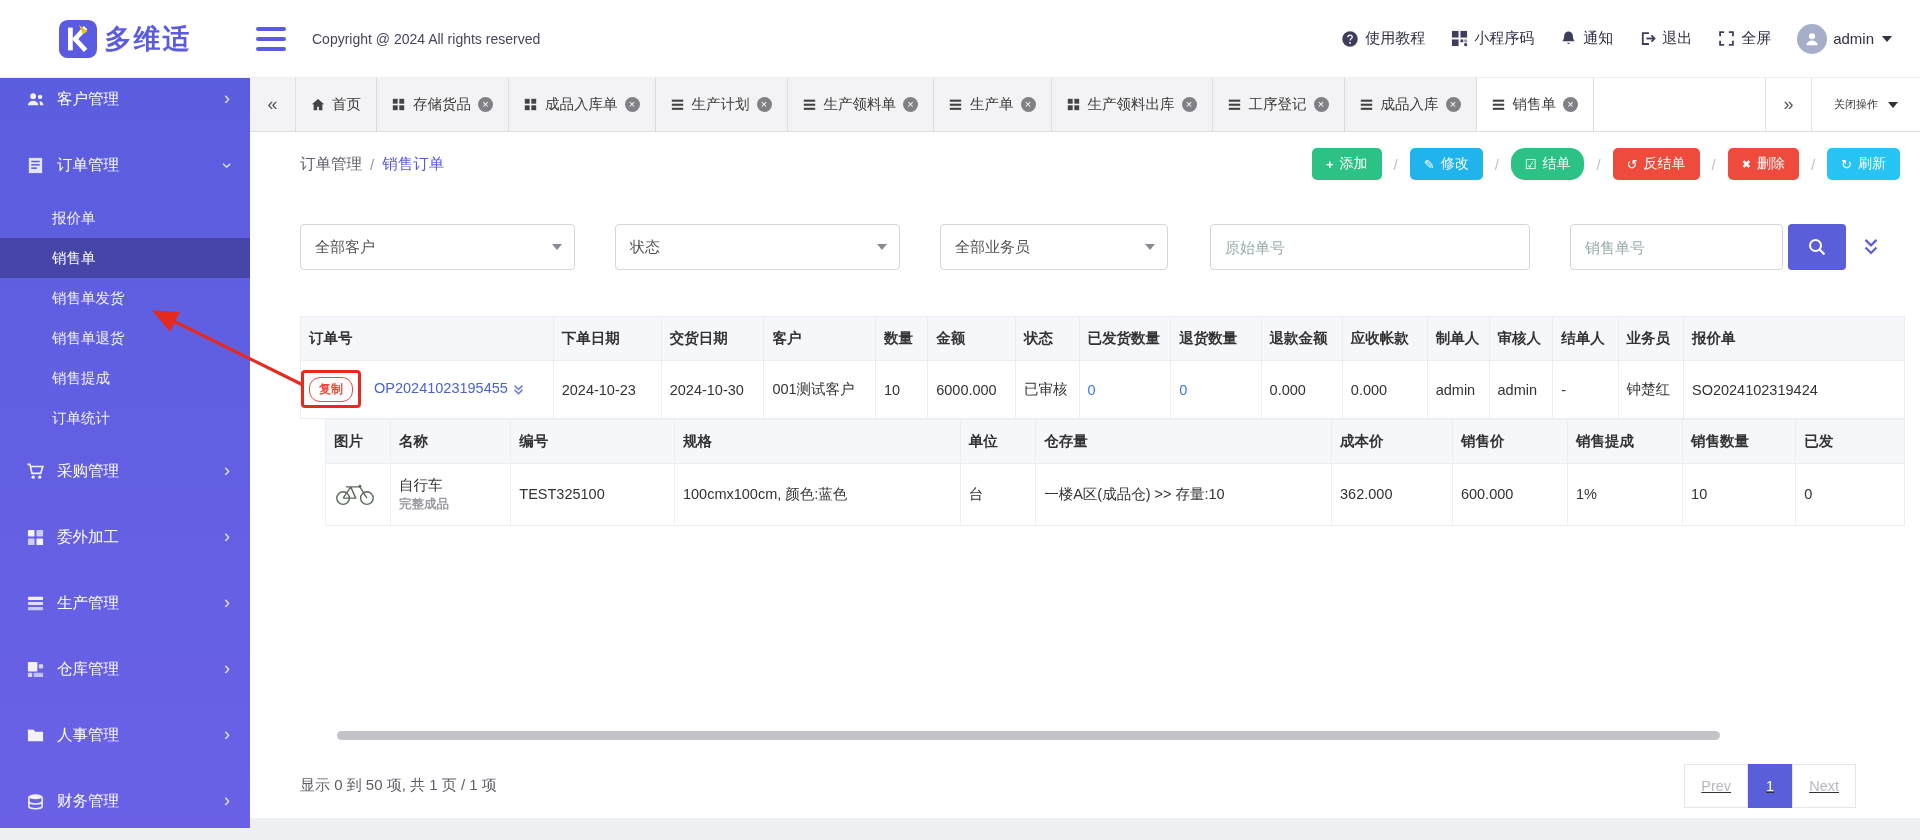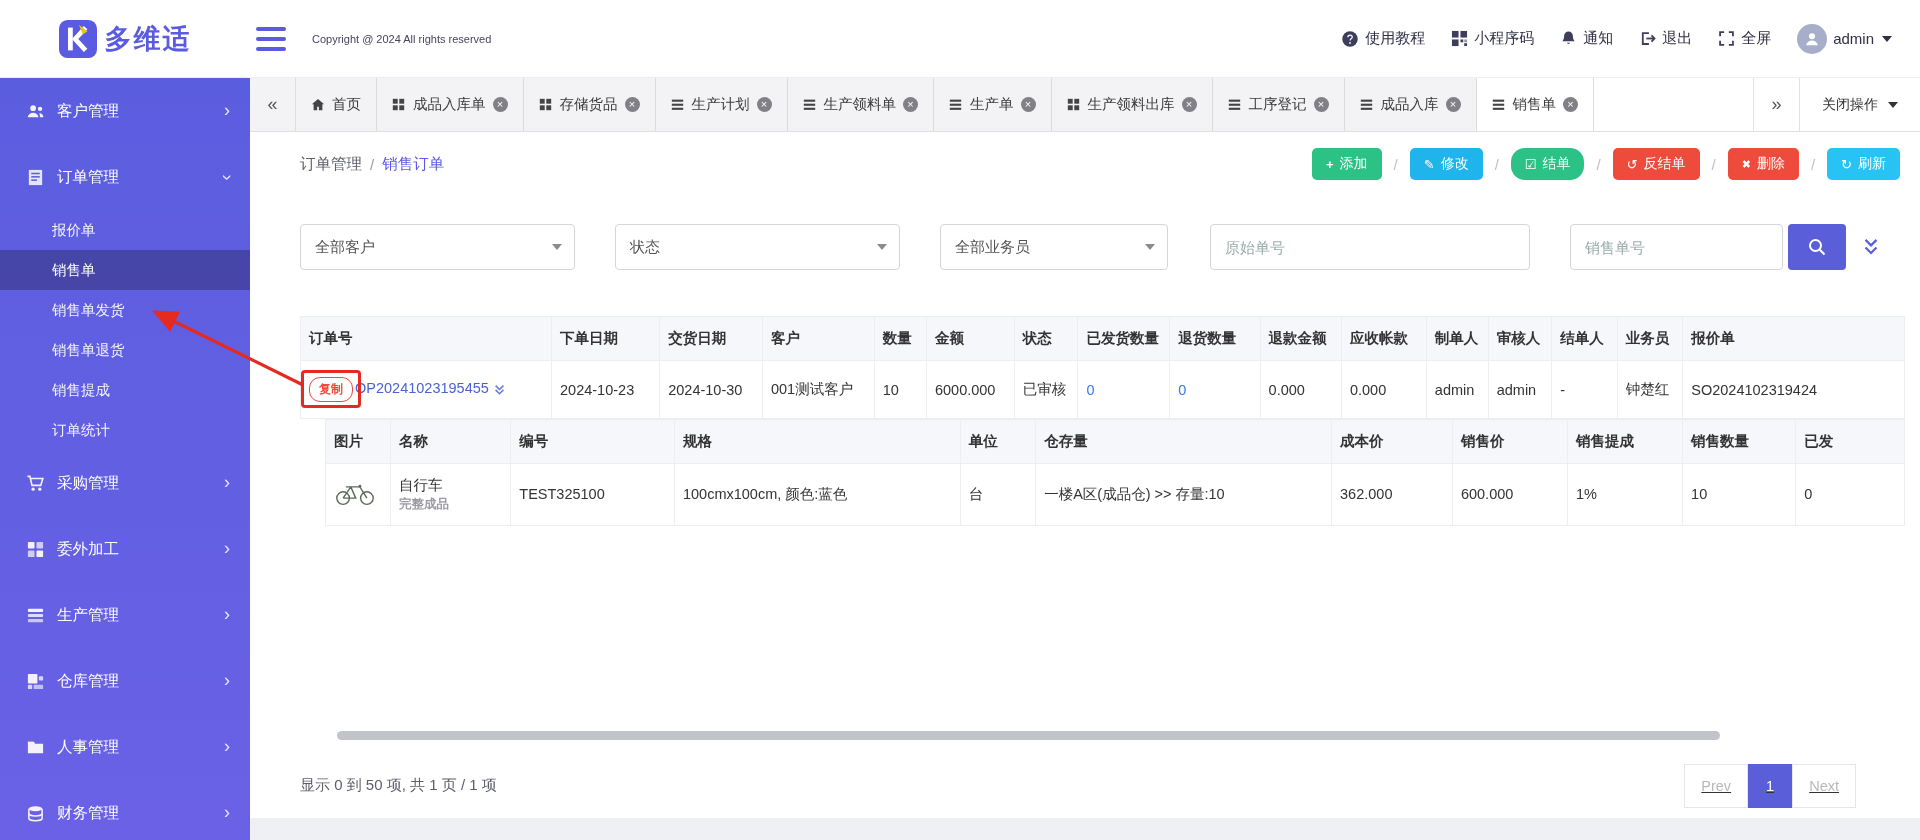--- a/index.html
+++ b/index.html
@@ -5,48 +5,48 @@
   * { box-sizing: border-box; margin: 0; padding: 0; }
   html, body { width: 1920px; height: 840px; overflow: hidden; }
   body { font-family: "Liberation Sans", "DejaVu Sans", sans-serif; background: #eef0f3; position: relative; font-size: 14px; color:#333; }
 
   
   .topbar { position: absolute; left:0; top:0; width:1920px; height:78px; background:#fff; display:flex; align-items:center; border-bottom:1px solid #ededf2; z-index:5; }
   .logo-area { width:250px; display:flex; align-items:center; justify-content:center; gap:8px; }
   .logo-text { font-size:27px; font-weight:bold; color:#5a5be0; letter-spacing:2px; }
   .hamburger { width:30px; height:24px; display:flex; flex-direction:column; justify-content:space-between; cursor:pointer; margin:0 14px 0 6px; }
   .hamburger span { display:block; height:4px; background:#5a5be0; border-radius:2px; }
-  .copyright { color:#45455e; font-size:11px; margin-left:12px; }
+  .copyright { color:#45455e; font-size:14px; margin-left:12px; }
   .topbar-right { margin-left:auto; display:flex; align-items:center; gap:26px; padding-right:28px; }
   .tb-item { display:flex; align-items:center; gap:6px; color:#2f2f45; font-size:15px; cursor:pointer; }
   .avatar { width:30px; height:30px; border-radius:50%; background:#a7aec9; display:flex; align-items:center; justify-content:center; }
   .caret-down { width:0; height:0; border-left:5px solid transparent; border-right:5px solid transparent; border-top:6px solid #2f2f45; display:inline-block; margin-left:2px; }
 
   
-  .sidebar { position:absolute; left:0; top:78px; width:250px; height:762px; background:linear-gradient(180deg,#5b5ddf 0%, #6a61e6 100%); overflow:hidden; z-index:4; }
+  .sidebar { position:absolute; left:0; top:66px; width:250px; height:762px; background:linear-gradient(180deg,#5b5ddf 0%, #6a61e6 100%); overflow:hidden; z-index:4; }
   .sb-section { height:66px; display:flex; align-items:center; padding:0 20px 0 26px; color:#fff; font-size:15.5px; cursor:pointer; }
   .sb-ico { width:19px; height:19px; margin-right:12px; opacity:.92; display:inline-flex; }
   .sb-caret { margin-left:auto; font-size:18px; color:rgba(255,255,255,.85); transform:translateY(-1px); }
   .sb-caret.open { transform:rotate(90deg); }
   .sb-sub { height:40px; display:flex; align-items:center; padding-left:52px; color:rgba(255,255,255,.93); font-size:14.5px; cursor:pointer; }
   .sb-sub.active { background:rgba(0,0,0,.25); color:#fff; }
 
   
   .main { position:absolute; left:250px; top:78px; width:1670px; height:762px; }
   .tabbar { height:54px; background:#efeff1; display:flex; align-items:stretch; border-bottom:1px solid #dfdfe3; }
   .tab-nav { width:46px; display:flex; align-items:center; justify-content:center; color:#555; font-size:18px; cursor:pointer; border-right:1px solid #ddd; background:#f3f3f5; }
   .tab-nav.left::before { content:"\00AB"; }
   .tab-nav.right::before { content:"\00BB"; }
   .tab { display:flex; align-items:center; gap:7px; padding:0 15px; font-size:14.5px; color:#3b3b3b; background:#f3f3f5; border-right:1px solid #dcdcdf; cursor:pointer; white-space:nowrap; }
   .tab.active { background:#fff; }
   .tab-close { width:15px; height:15px; border-radius:50%; background:#808086; color:#fff; font-size:11px; line-height:14px; text-align:center; cursor:pointer; }
   .tab-close::before { content:"\00D7"; }
   .tab-icon { display:inline-flex; width:14px; height:14px; }
   .tab-spacer { flex:1; background:#fff; }
-  .close-ops { display:flex; align-items:center; gap:8px; padding:0 22px; background:#fff; border-left:1px solid #e2e2e6; color:#333; font-size:14px; cursor:pointer; }
+  .close-ops { display:flex; align-items:center; gap:8px; padding:0 22px; background:#fff; border-left:1px solid #e2e2e6; color:#333; font-size:11px; cursor:pointer; }
   .close-ops .caret-down { border-top-color:#333; }
 
   .main-content { height:686px; background:#fff; overflow:hidden; position:relative; }
 
   
   .breadcrumb-row { height:64px; display:flex; align-items:center; padding:0 20px 0 50px; }
   .crumb-parent { color:#5d5d6b; font-size:15.5px; }
   .crumb-sep { color:#9a9aa5; margin:0 8px; font-size:15px; }
   .crumb-current { color:#5a5be0; font-size:15.5px; }
   .toolbar { margin-left:auto; display:flex; align-items:center; gap:12px; }
@@ -68,21 +68,21 @@
   .ctrl input::placeholder { color:#9aa; }
   .search-btn { width:58px; height:46px; margin-left:5px; background:#5a5ed8; border:none; border-radius:4px; display:flex; align-items:center; justify-content:center; cursor:pointer; }
   .adv-toggle { margin-left:auto; margin-right:10px; cursor:pointer; display:flex; }
 
   
   .table-wrap { margin:46px 15px 0 50px; overflow:hidden; }
   table { border-collapse:collapse; table-layout:fixed; }
   th, td { border:1px solid #eceef2; padding:12px 8px; text-align:left; font-size:14.5px; white-space:nowrap; overflow:hidden; color:#333; }
   thead th { background:#f6f7fa; font-weight:bold; }
   .orders-table td { padding-top:16px; padding-bottom:16px; }
-  .copy-badge { display:inline-block; border:1px solid #ef4b3c; color:#ef4b3c; font-size:12px; font-weight:bold; padding:3px 9px; border-radius:11px; margin-right:2px; background:#fff; }
+  .copy-badge { display:inline-block; border:1px solid #ef4b3c; color:#ef4b3c; font-size:12px; font-weight:bold; padding:3px 9px; border-radius:11px; margin-right:21px; background:#fff; }
   a.link { color:#4a62d4; text-decoration:none; cursor:pointer; }
   a.num-link { color:#3a78f2; text-decoration:none; cursor:pointer; }
   .expand-chevrons { display:inline-flex; margin-left:4px; vertical-align:middle; }
   .detail-table { margin-left:25px; }
   .name-sub { color:#9a9aa3; font-size:12.5px; margin-top:3px;font-weight:bold; }
   .cell-2line { line-height:1.25; white-space:normal; }
 
   
   .hscroll { margin:205px 0 0 87px; width:1383px; height:9px; background:#c2c4c9; border-radius:5px; cursor:pointer; }
   .footer-row { margin:24px 64px 0 50px; display:flex; align-items:center; }
@@ -303,33 +303,33 @@
     </div>
     <div class="tab">
       <span class="tab-icon">
           <svg viewBox="0 0 16 16" fill="#444" width="13" height="13">
             <rect x="1" y="1" width="6" height="6"></rect>
             <rect x="9" y="1" width="6" height="6"></rect>
             <rect x="1" y="9" width="6" height="6"></rect>
             <rect x="9" y="9" width="6" height="6"></rect>
           </svg>
         </span>
-      <span>成品入库单</span>
+      <span>存储货品</span>
       <span class="tab-close"></span>
     </div>
     <div class="tab">
       <span class="tab-icon">
           <svg viewBox="0 0 16 16" fill="#444" width="13" height="13">
             <rect x="1" y="1" width="6" height="6"></rect>
             <rect x="9" y="1" width="6" height="6"></rect>
             <rect x="1" y="9" width="6" height="6"></rect>
             <rect x="9" y="9" width="6" height="6"></rect>
           </svg>
         </span>
-      <span>存储货品</span>
+      <span>成品入库单</span>
       <span class="tab-close"></span>
     </div>
     <div class="tab">
       <span class="tab-icon">
           <svg viewBox="0 0 16 16" fill="#444" width="13" height="13">
             <rect x="1" y="2" width="14" height="2.6"></rect>
             <rect x="1" y="7" width="14" height="2.6"></rect>
             <rect x="1" y="12" width="14" height="2.6"></rect>
           </svg>
         </span>

